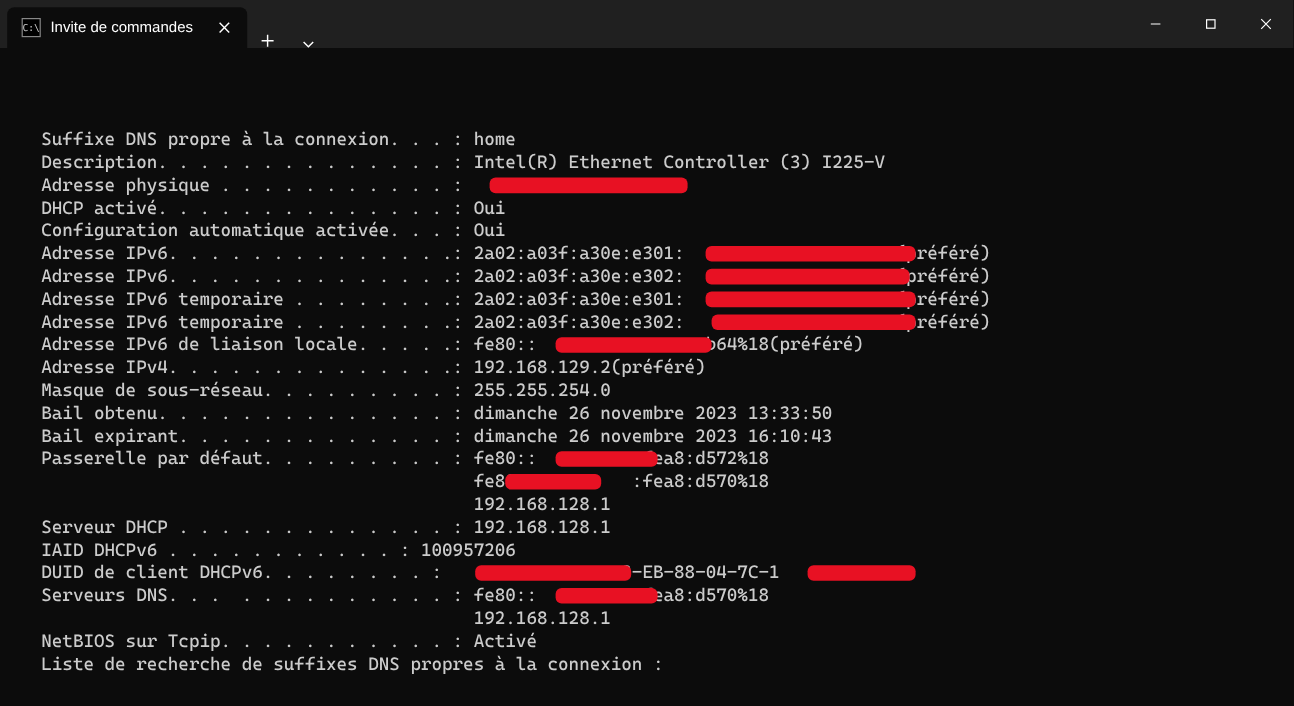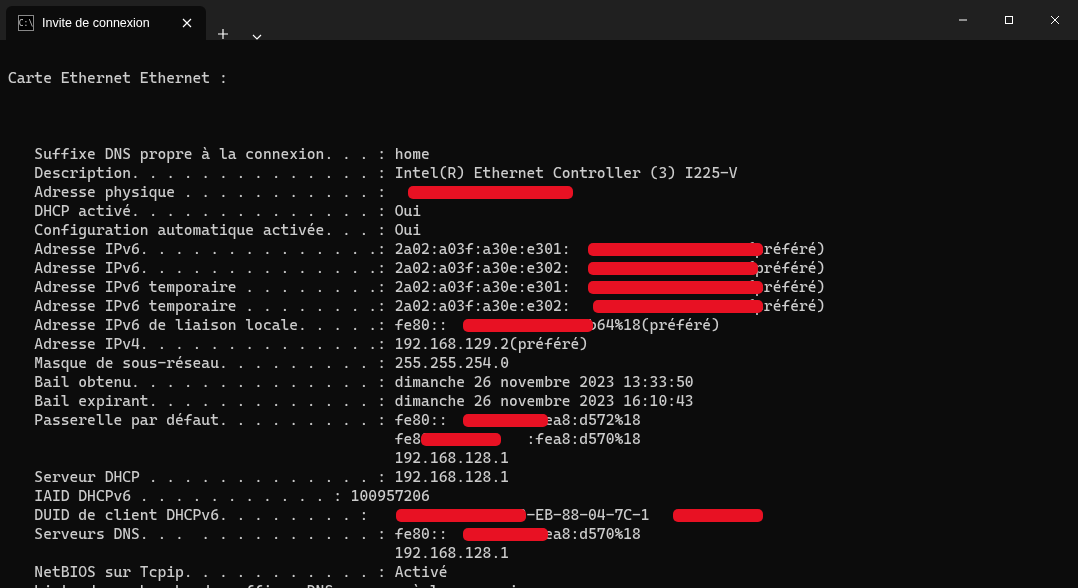--- a/index.html
+++ b/index.html
@@ -98,21 +98,21 @@
     border-radius:5px;
   }
 </style>
 </head>
 <body>
 
 <div class="titlebar">
   <div class="tabs">
     <div class="tab">
       <span class="tab-icon">C:\</span>
-      <span class="tab-title">Invite de connexion</span>
+      <span class="tab-title">Invite de commandes</span>
       <span class="tab-close">
         <svg width="10" height="10" viewBox="0 0 10 10">
             <path d="M1 1 L9 9 M9 1 L1 9" stroke="currentColor" stroke-width="1.2"></path>
           </svg>
       </span>
     </div>
     <div class="newtab">
       <svg width="12" height="12" viewBox="0 0 12 12">
           <path d="M6 1 V11 M1 6 H11" stroke="currentColor" stroke-width="1.2"></path>
         </svg>
@@ -137,16 +137,15 @@
     </div>
     <div class="win-btn close">
       <svg width="10" height="10" viewBox="0 0 10 10">
           <path d="M1 1 L9 9 M9 1 L1 9" stroke="currentColor" stroke-width="1"></path>
         </svg>
     </div>
   </div>
 </div>
 
 <div class="terminal">
-<div class="line">Carte Ethernet Ethernet :</div>
 <div class="line"> </div>
 <div id="lines"><div class="line">   Suffixe DNS propre à la connexion. . . : home</div><div class="line">   Description. . . . . . . . . . . . . . : Intel(R) Ethernet Controller (3) I225-V</div><div class="line">   Adresse physique . . . . . . . . . . . : <span class="redact" style="left: 400px; width: 165px;"></span></div><div class="line">   DHCP activé. . . . . . . . . . . . . . : Oui</div><div class="line">   Configuration automatique activée. . . : Oui</div><div class="line">   Adresse IPv6. . . . . . . . . . . . . .: 2a02:a03f:a30e:e301:                    (préféré)<span class="redact" style="left: 580px; width: 175px;"></span></div><div class="line">   Adresse IPv6. . . . . . . . . . . . . .: 2a02:a03f:a30e:e302:                    (préféré)<span class="redact" style="left: 580px; width: 170px;"></span></div><div class="line">   Adresse IPv6 temporaire . . . . . . . .: 2a02:a03f:a30e:e301:                    (préféré)<span class="redact" style="left: 580px; width: 175px;"></span></div><div class="line">   Adresse IPv6 temporaire . . . . . . . .: 2a02:a03f:a30e:e302:                    (préféré)<span class="redact" style="left: 585px; width: 170px;"></span></div><div class="line">   Adresse IPv6 de liaison locale. . . . .: fe80::              :eb64%18(préféré)<span class="redact" style="left: 455px; width: 130px;"></span></div><div class="line">   Adresse IPv4. . . . . . . . . . . . . .: 192.168.129.2(préféré)</div><div class="line">   Masque de sous-réseau. . . . . . . . . : 255.255.254.0</div><div class="line">   Bail obtenu. . . . . . . . . . . . . . : dimanche 26 novembre 2023 13:33:50</div><div class="line">   Bail expirant. . . . . . . . . . . . . : dimanche 26 novembre 2023 16:10:43</div><div class="line">   Passerelle par défaut. . . . . . . . . : fe80::         :fea8:d572%18<span class="redact" style="left: 455px; width: 85px;"></span></div><div class="line">                                            fe80::         :fea8:d570%18<span class="redact" style="left: 413px; width: 80px;"></span></div><div class="line">                                            192.168.128.1</div><div class="line">   Serveur DHCP . . . . . . . . . . . . . : 192.168.128.1</div><div class="line">   IAID DHCPv6 . . . . . . . . . . . : 100957206</div><div class="line">   DUID de client DHCPv6. . . . . . . . :                 3-EB-88-04-7C-1<span class="redact" style="left: 388px; width: 130px;"></span><span class="redact" style="left: 665px; width: 90px;"></span></div><div class="line">   Serveurs DNS. . .  . . . . . . . . . . : fe80::         :fea8:d570%18<span class="redact" style="left: 455px; width: 85px;"></span></div><div class="line">                                            192.168.128.1</div><div class="line">   NetBIOS sur Tcpip. . . . . . . . . . . : Activé</div><div class="line">   Liste de recherche de suffixes DNS propres à la connexion :</div></div>
 </div>
 
 </body></html>

